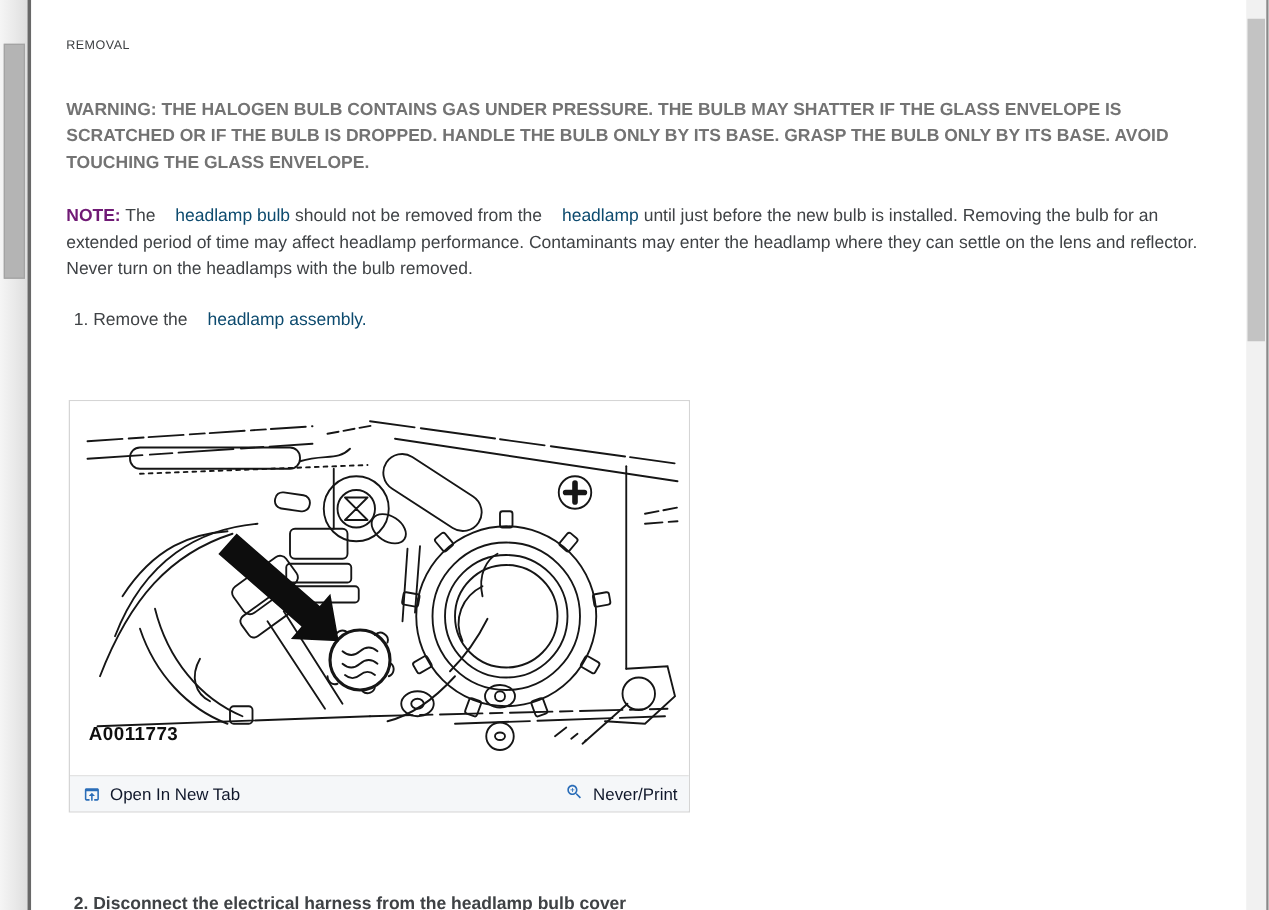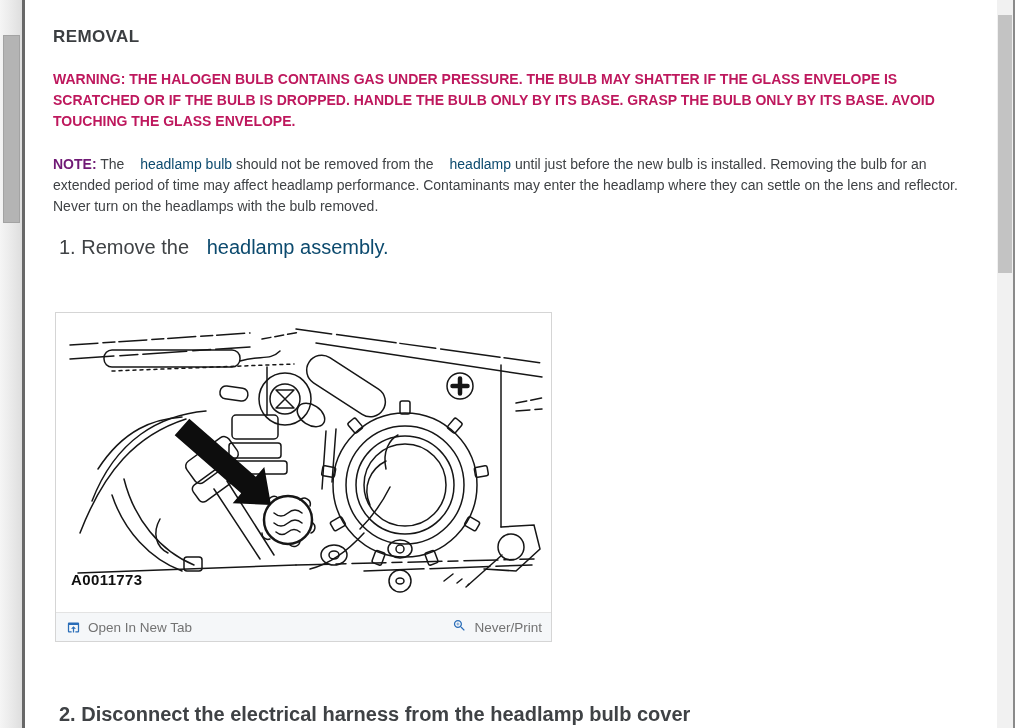--- a/index.html
+++ b/index.html
@@ -16,37 +16,37 @@
   .left-thumb{ position:absolute; left:3px; top:35px; width:17px; height:188px;
     background:#b4b4b4; border:1px solid #a3a3a3; }
   .left-border{ position:absolute; left:22px; top:0; width:3px; height:728px; background:#686868; }
   
   .right-edge{ position:absolute; right:0; top:0; width:2px; height:728px; background:#8a8a8a; }
   .right-rail{ position:absolute; right:2px; top:0; width:16px; height:728px; background:#f1f1f1; }
   .right-thumb{ position:absolute; right:3px; top:15px; width:14px; height:258px; background:#c3c3c3; }
   
   .content{ position:absolute; left:25px; top:0; width:963px; height:728px;
     background:#fff; padding:29px 24px 0 28px; }
-  .heading{ font-size:17px; font-weight:bold; color:#3b3e41; letter-spacing:.4px; line-height:15px; }
-  .warning{ margin-top:25px; font-size:14px; font-weight:bold; line-height:21px; color:#be185d; width:932px; }
+  .heading{ font-size:10px; font-weight:normal; color:#3b3e41; letter-spacing:.4px; line-height:15px; }
+  .warning{ margin-top:33px; font-size:14px; font-weight:bold; line-height:21px; color:#737373; width:932px; }
   .note{ margin-top:22px; font-size:14px; line-height:21px; color:#3f4245; width:930px; }
   .note b{ color:#701a75; }
   a.inline-link{ color:#0c4a6e; text-decoration:none; cursor:pointer;margin-left:12px; }
-  .step{ margin-top:20px; font-size:20px; line-height:21px; color:#3f4245; padding-left:6px; }
+  .step{ margin-top:20px; font-size:14px; line-height:21px; color:#3f4245; padding-left:6px; }
   .step2{ margin-top:62px;font-weight:bold; }
   
   .figure-panel{ margin-top:54px; margin-left:2px; width:497px; border:1px solid #d5d5d5; background:#fff; }
   .figure-image{ position:relative; height:299px; overflow:hidden; background:#fff; }
   .figure-image svg{ position:absolute; left:8px; top:6px; }
   .figure-label{ position:absolute; left:15px; bottom:24px; font-size:15px; font-weight:bold;
     color:#0f0f0f; letter-spacing:.4px; }
   .figure-footer{ height:29px; background:#f5f7f9; border-top:1px solid #e3e3e3;
     display:flex; align-items:center; justify-content:space-between; padding:0 9px 0 10px; }
   .footer-link{ display:flex; align-items:center; gap:7px; font-size:13.5px;
-    color:#737373; cursor:pointer; text-decoration:none; }
+    color:#0f172a; cursor:pointer; text-decoration:none; }
   .footer-link .ic{ display:inline-flex; }
 </style>
 </head>
 <body>
 
 <div class="left-rail">
   <div class="left-thumb"></div>
 </div>
 <div class="left-border"></div>
 

